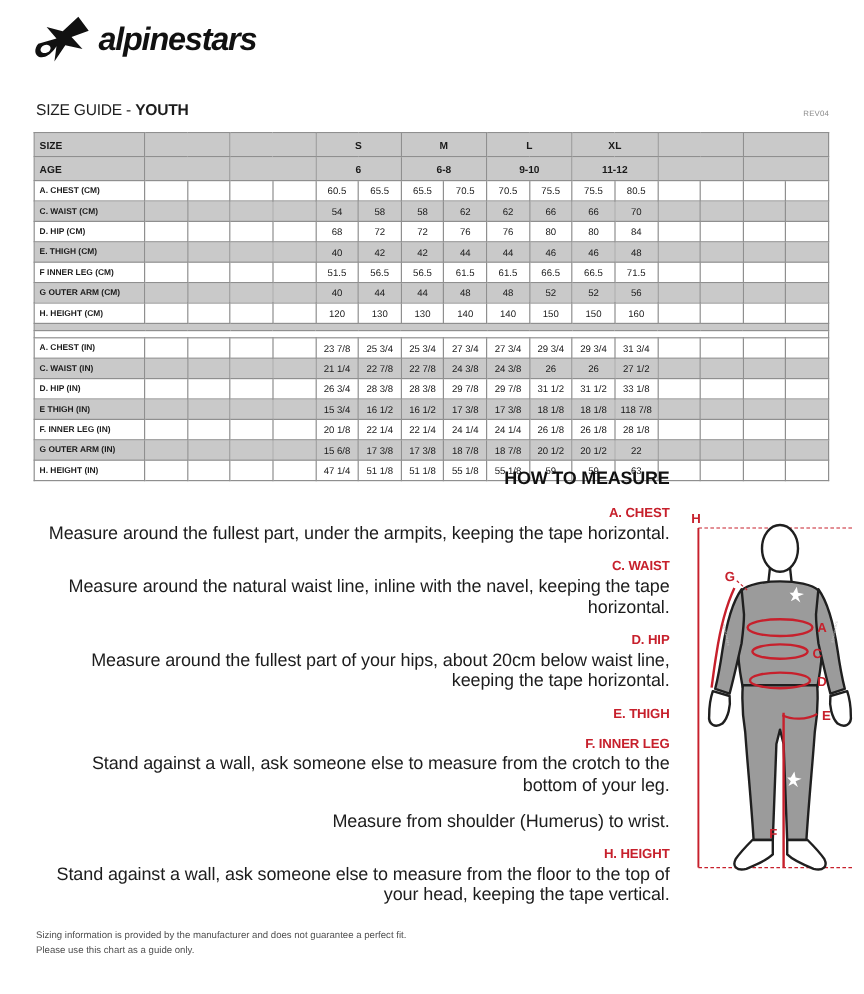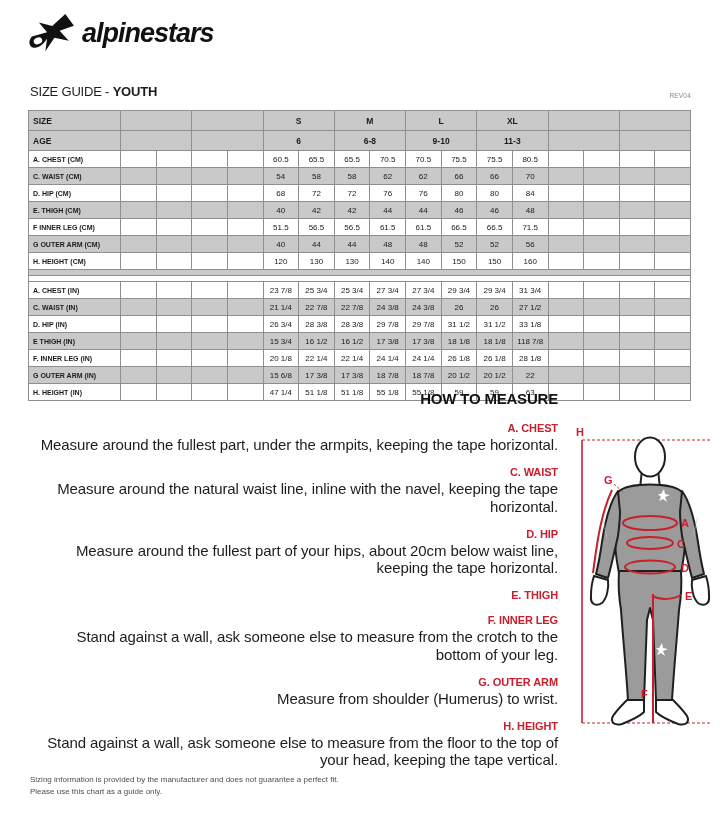--- a/index.html
+++ b/index.html
@@ -83,21 +83,21 @@
             <td colspan="2"></td>
             <td colspan="2"></td>
           </tr>
           <tr class="hdr gray">
             <td class="lbl">AGE</td>
             <td colspan="2"></td>
             <td colspan="2"></td>
             <td colspan="2">6</td>
             <td colspan="2">6-8</td>
             <td colspan="2">9-10</td>
-            <td colspan="2">11-3</td>
+            <td colspan="2">11-12</td>
             <td colspan="2"></td>
             <td colspan="2"></td>
           </tr>
           <tr>
             <td class="lbl">A. CHEST (CM)</td>
             <td></td>
             <td></td>
             <td></td>
             <td></td>
             <td>60.5</td>
@@ -386,21 +386,20 @@
       <div class="hm-text">Measure around the fullest part of your hips, about 20cm below waist line, keeping the tape horizontal.</div>
     </div>
     <div class="hm-item">
       <div class="hm-head">E. THIGH</div>
     </div>
     <div class="hm-item">
       <div class="hm-head">F. INNER LEG</div>
       <div class="hm-text">Stand against a wall, ask someone else to measure from the crotch to the bottom of your leg.</div>
     </div>
     <div class="hm-item">
-      <div class="hm-head">G. OUTER ARM</div>
       <div class="hm-text">Measure from shoulder (Humerus) to wrist.</div>
     </div>
     <div class="hm-item">
       <div class="hm-head">H. HEIGHT</div>
       <div class="hm-text">Stand against a wall, ask someone else to measure from the floor to the top of your head, keeping the tape vertical.</div>
     </div>
   </div>
 
   <div class="figure">
     <svg width="157" height="358" viewBox="0 0 157 358">

